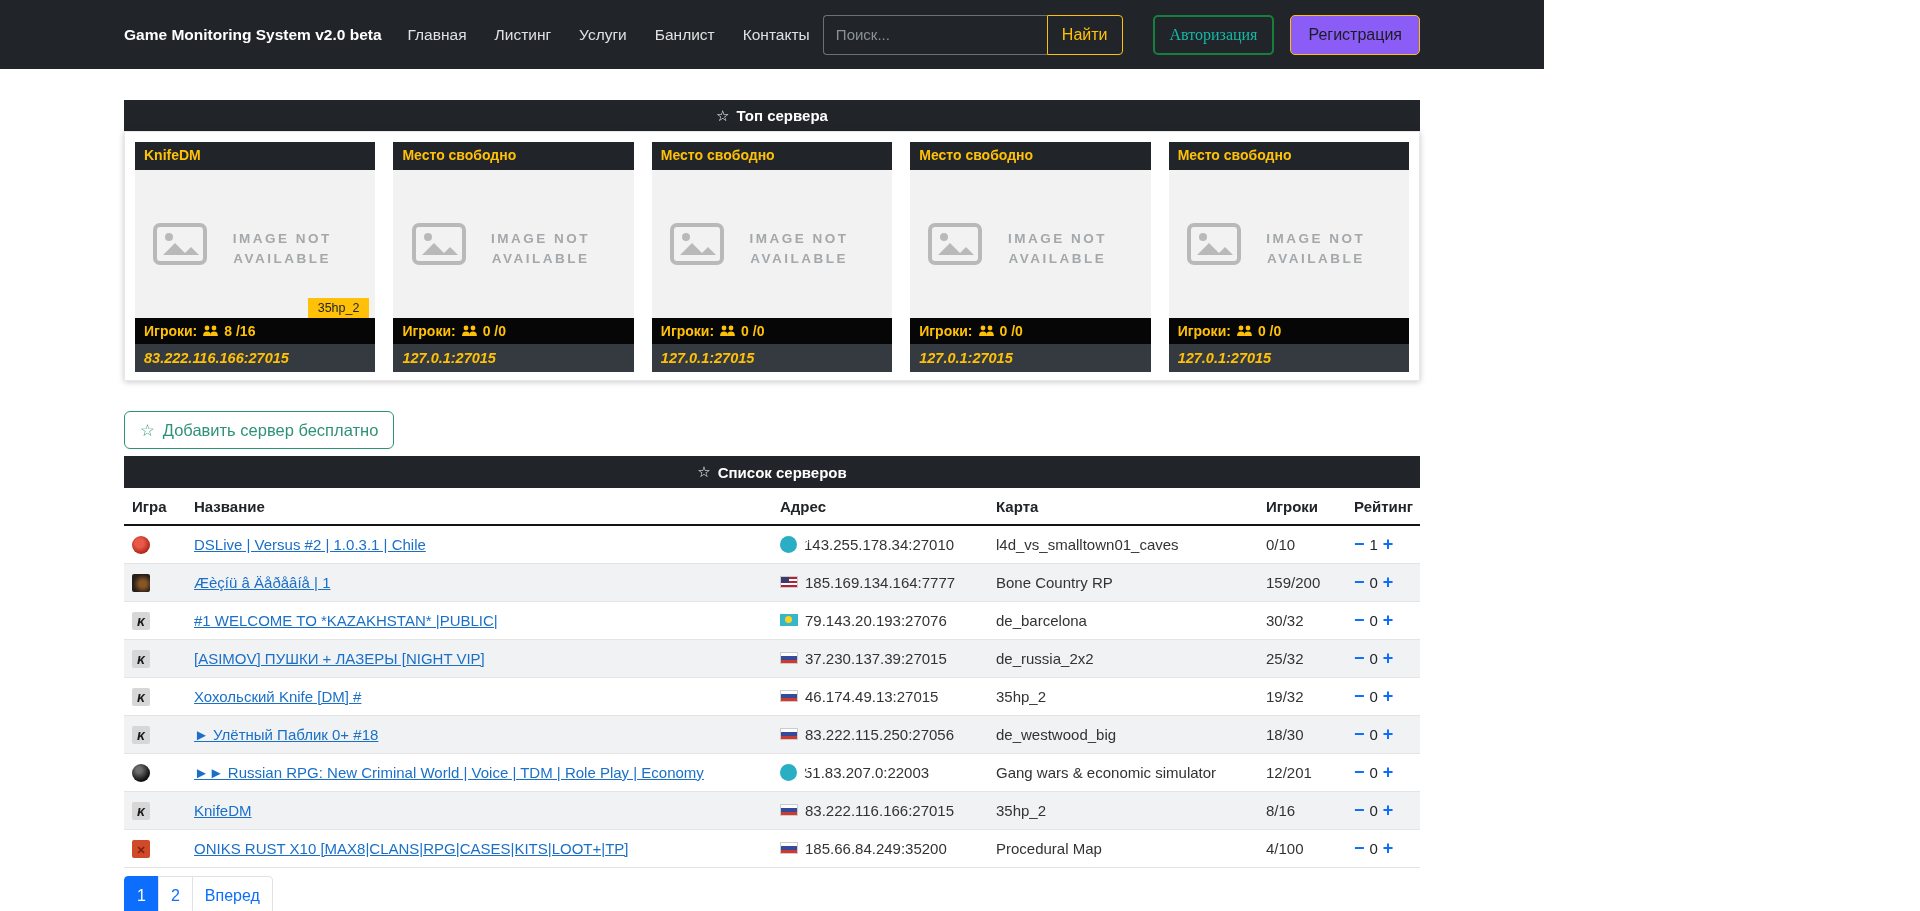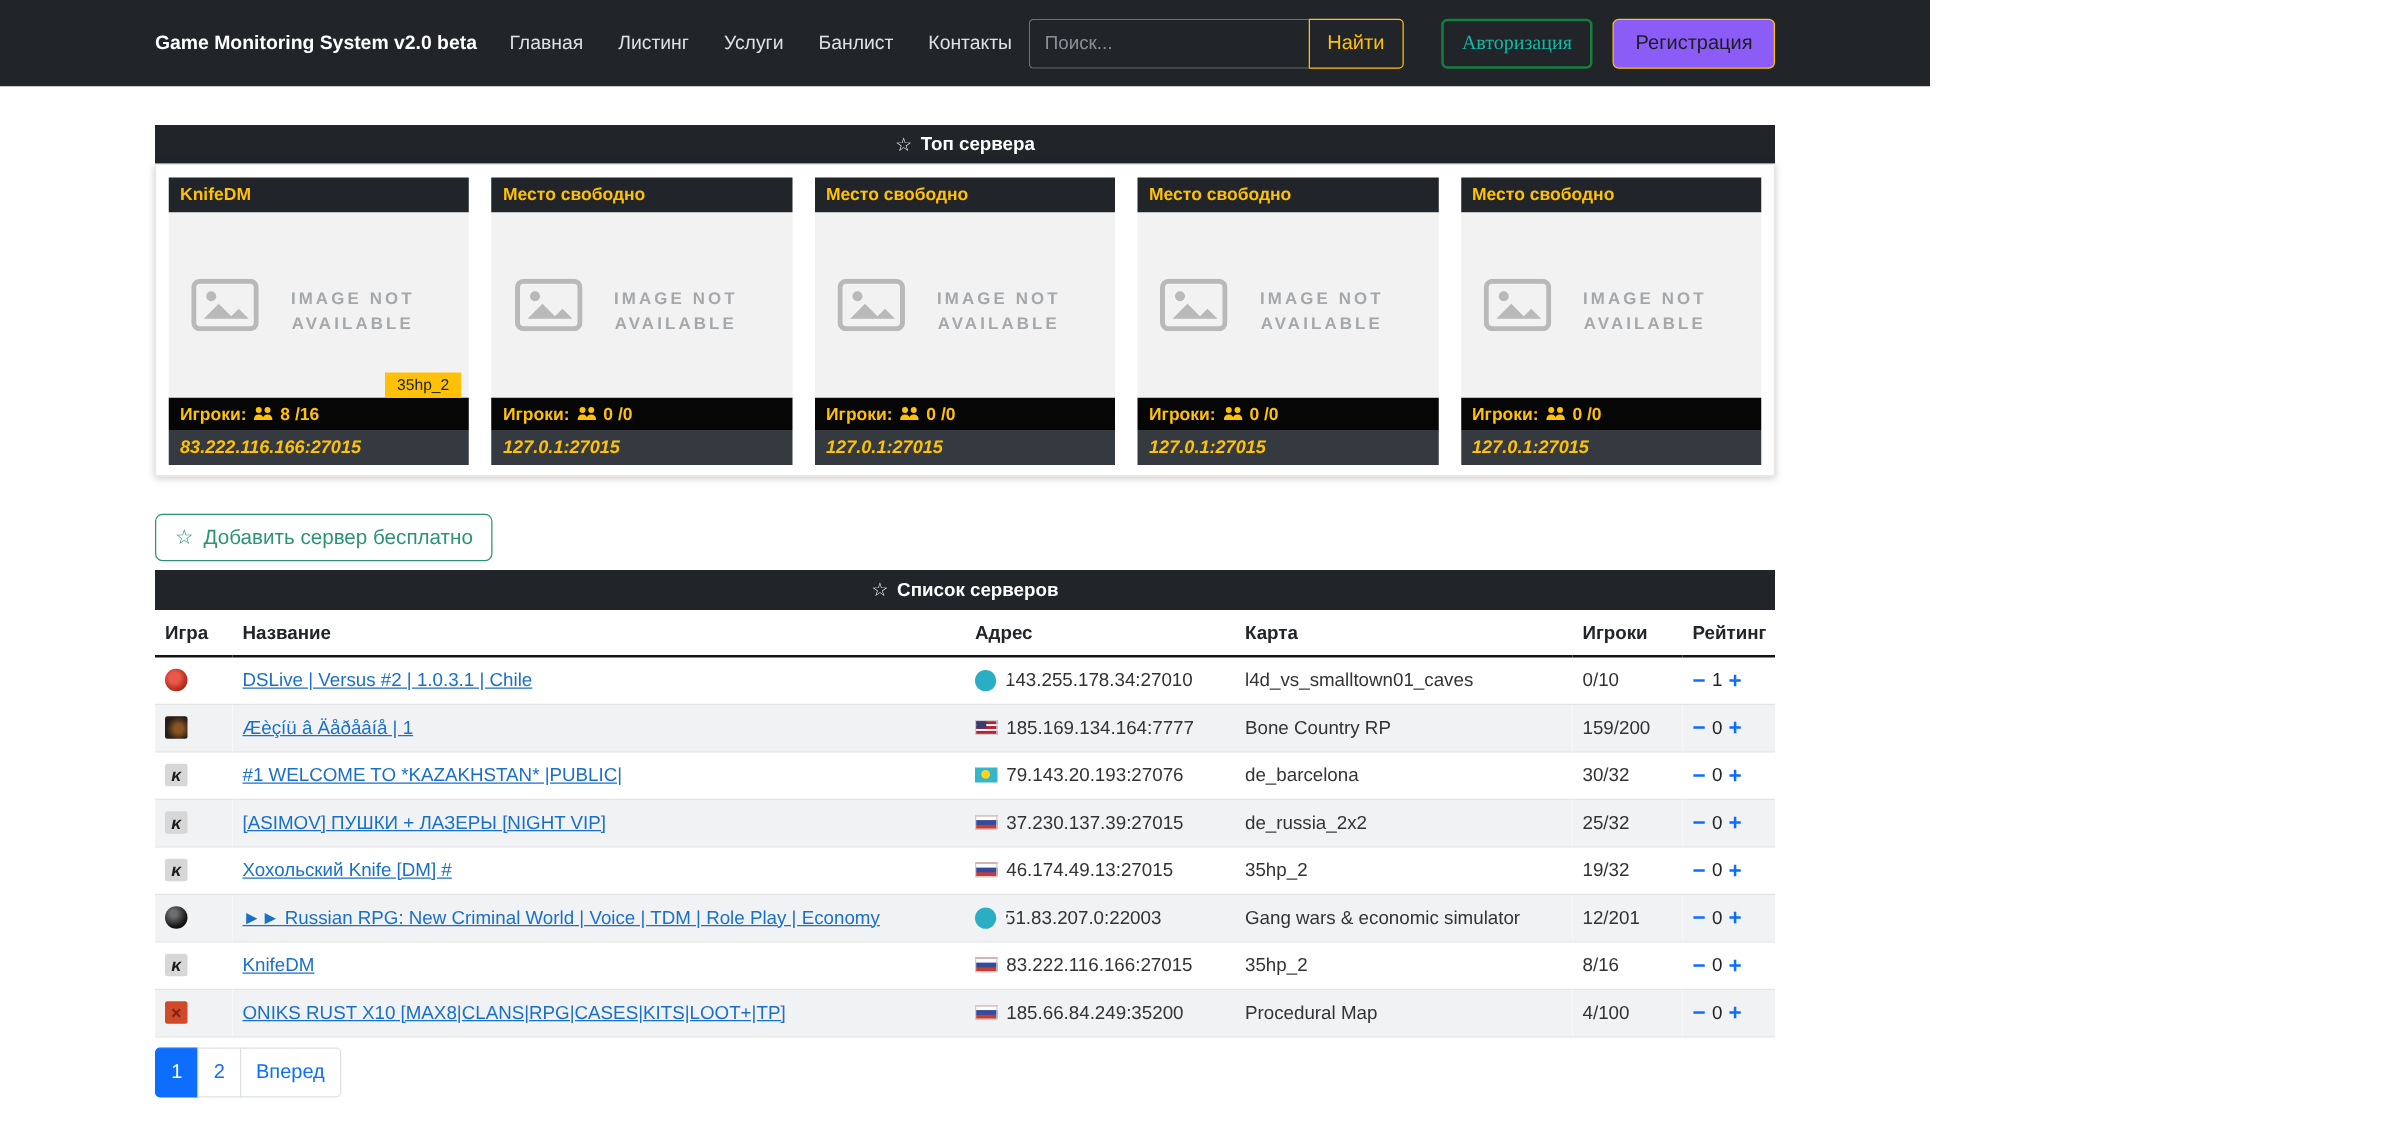--- a/index.html
+++ b/index.html
@@ -395,20 +395,39 @@
     <td>19/32</td>
     <td>
               <span class="rating-cell">
       <span class="r-minus">−</span>
       <span class="r-count">0</span>
       <span class="r-plus">+</span>
     </span>
             </td>
   </tr>
 
+  <tr>
+    <td><span class="gicon gi-cs16"></span></td>
+    <td><a href="#" class="srv-link">► Улётный Паблик 0+ #18</a></td>
+    <td>
+              <span class="addr-cell">
+      <span class="flag fl-ru"></span>
+      <span>83.222.115.250:27056</span>
+    </span>
+            </td>
+    <td>de_westwood_big</td>
+    <td>18/30</td>
+    <td>
+              <span class="rating-cell">
+      <span class="r-minus">−</span>
+      <span class="r-count">0</span>
+      <span class="r-plus">+</span>
+    </span>
+            </td>
+  </tr>
 
   <tr>
     <td><span class="gicon gi-mta"></span></td>
     <td><a href="#" class="srv-link">►► Russian RPG: New Criminal World | Voice | TDM | Role Play | Economy</a></td>
     <td>
               <span class="addr-cell">
       <span class="flag fl-unknown"></span>
       <span>51.83.207.0:22003</span>
     </span>
             </td>

